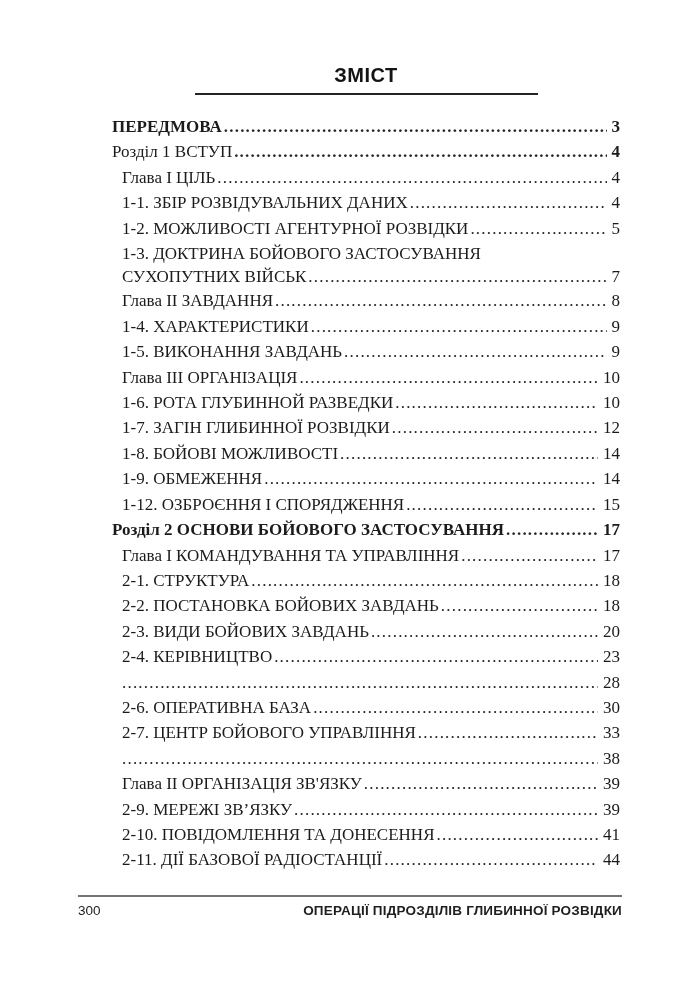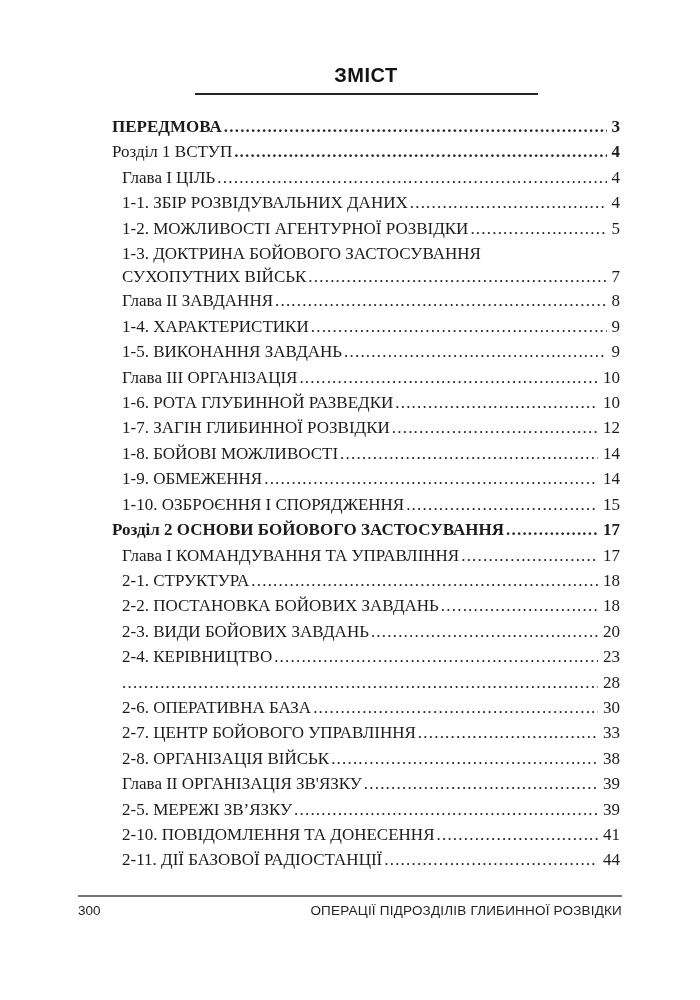--- a/index.html
+++ b/index.html
@@ -69,21 +69,21 @@
   }
   .footer-inner {
     display: flex;
     justify-content: space-between;
     align-items: baseline;
     padding-top: 6px;
     font-family: "Liberation Sans", sans-serif;
     font-size: 13.5px;
     color: #1f1f1f;
   }
-  .footer-title { font-weight: 400; letter-spacing: 0.2px; }
+  .footer-title { font-weight: 700; letter-spacing: 0.2px; }
 </style>
 </head>
 <body>
 
 <div class="sheet">
 
   <div class="doc-title">ЗМІСТ</div>
   <hr class="title-rule">
 
   <div class="toc">
@@ -154,21 +154,21 @@
         <span class="t-text">1-8. БОЙОВІ МОЖЛИВОСТІ</span>
         <span class="leader"></span>
         <span class="pagenum">14</span>
       </div>
       <div class="toc-row indent1">
         <span class="t-text">1-9. ОБМЕЖЕННЯ</span>
         <span class="leader"></span>
         <span class="pagenum">14</span>
       </div>
       <div class="toc-row indent1">
-        <span class="t-text">1-10. ОЗБРОЄННЯ І СПОРЯДЖЕННЯ</span>
+        <span class="t-text">1-12. ОЗБРОЄННЯ І СПОРЯДЖЕННЯ</span>
         <span class="leader"></span>
         <span class="pagenum">15</span>
       </div>
       <div class="toc-row bold">
         <span class="t-text">Розділ 2 ОСНОВИ БОЙОВОГО ЗАСТОСУВАННЯ</span>
         <span class="leader"></span>
         <span class="pagenum">17</span>
       </div>
       <div class="toc-row indent1">
         <span class="t-text">Глава I КОМАНДУВАННЯ ТА УПРАВЛІННЯ</span>
@@ -203,31 +203,30 @@
         <span class="t-text">2-6. ОПЕРАТИВНА БАЗА</span>
         <span class="leader"></span>
         <span class="pagenum">30</span>
       </div>
       <div class="toc-row indent1">
         <span class="t-text">2-7. ЦЕНТР БОЙОВОГО УПРАВЛІННЯ</span>
         <span class="leader"></span>
         <span class="pagenum">33</span>
       </div>
       <div class="toc-row indent1">
-        <span class="t-text">2-8. ОРГАНІЗАЦІЯ ВІЙСЬК</span>
         <span class="leader"></span>
         <span class="pagenum">38</span>
       </div>
       <div class="toc-row indent1">
         <span class="t-text">Глава II ОРГАНІЗАЦІЯ ЗВ'ЯЗКУ</span>
         <span class="leader"></span>
         <span class="pagenum">39</span>
       </div>
       <div class="toc-row indent1">
-        <span class="t-text">2-5. МЕРЕЖІ ЗВ’ЯЗКУ</span>
+        <span class="t-text">2-9. МЕРЕЖІ ЗВ’ЯЗКУ</span>
         <span class="leader"></span>
         <span class="pagenum">39</span>
       </div>
       <div class="toc-row indent1">
         <span class="t-text">2-10. ПОВІДОМЛЕННЯ ТА ДОНЕСЕННЯ</span>
         <span class="leader"></span>
         <span class="pagenum">41</span>
       </div>
       <div class="toc-row indent1">
         <span class="t-text">2-11. ДІЇ БАЗОВОЇ РАДІОСТАНЦІЇ</span>

